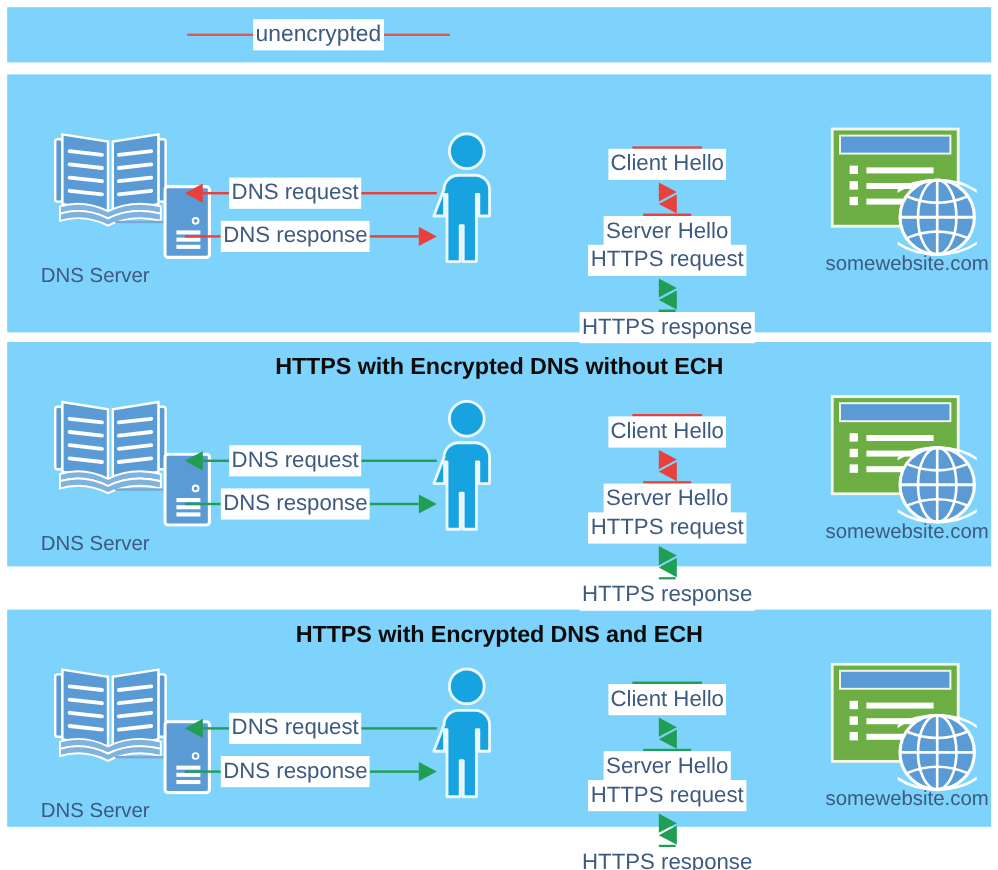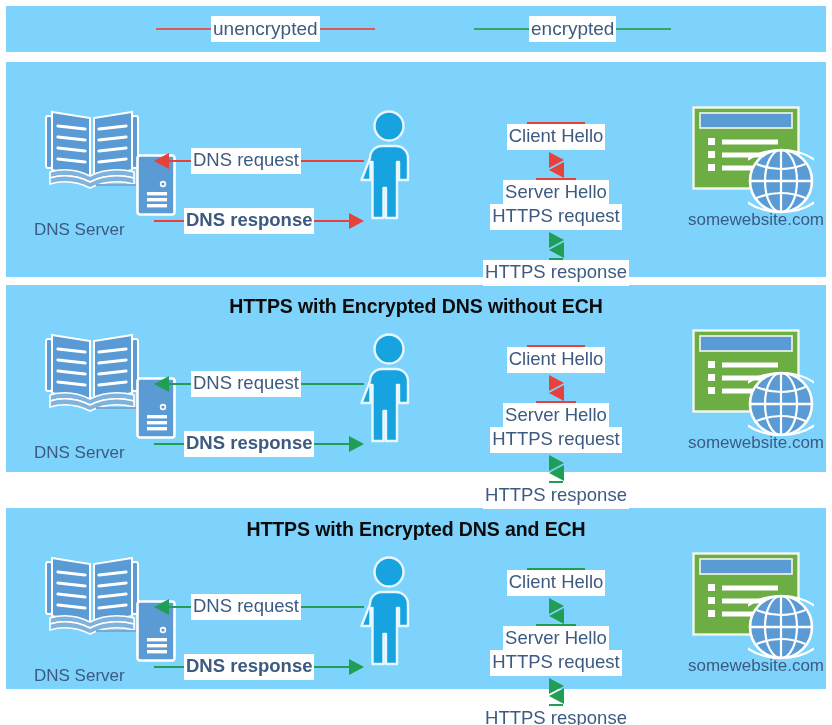--- a/index.html
+++ b/index.html
@@ -78,43 +78,38 @@
   .flow.red .seg{border-top-color:#e8403a;}
   .flow.green .seg{border-top-color:#1f9e54;}
   .flow.red .head.right{border-left:15px solid #e8403a;border-top:8px solid transparent;border-bottom:8px solid transparent;}
   .flow.red .head.left{border-right:15px solid #e8403a;border-top:8px solid transparent;border-bottom:8px solid transparent;}
   .flow.green .head.right{border-left:15px solid #1f9e54;border-top:8px solid transparent;border-bottom:8px solid transparent;}
   .flow.green .head.left{border-right:15px solid #1f9e54;border-top:8px solid transparent;border-bottom:8px solid transparent;}
 
   
   .flow.dns{left:148px;width:210px;}
   .flow.dns-1{top:86px;}
-  .flow.dns-2{top:146px;font-weight:bold;}
+  .flow.dns-2{top:122px;}
 
   
   .flow.web{left:424px;width:252px;flex-direction:column;}
   .flow.web-1{top:60px;}
   .flow.web-2{top:100px;}
   .flow.web-3{top:140px;}
   .flow.web-4{top:180px;}
 </style>
 </head>
 <body>
 
 <div class="stage">
 
   <div class="panel" id="legend-panel">
     <div class="legend-item" id="legend-unencrypted">
       <span class="legend-line"></span>
       <span class="legend-label">unencrypted</span>
-      <span class="legend-line"></span>
-    </div>
-    <div class="legend-item" id="legend-encrypted">
-      <span class="legend-line"></span>
-      <span class="legend-label">encrypted</span>
       <span class="legend-line"></span>
     </div>
   </div>
 
   <div class="panel" id="panel-1">
     <div class="dns-cluster">
       <div class="dns-book">
           <svg viewBox="0 0 96 84" width="100%" height="100%" style="display: block;">
             <rect x="2" y="8" width="6" height="52" rx="2" fill="#5b9bd5" stroke="#ffffff" stroke-width="2"></rect>
             <rect x="88" y="8" width="6" height="52" rx="2" fill="#5b9bd5" stroke="#ffffff" stroke-width="2"></rect>

